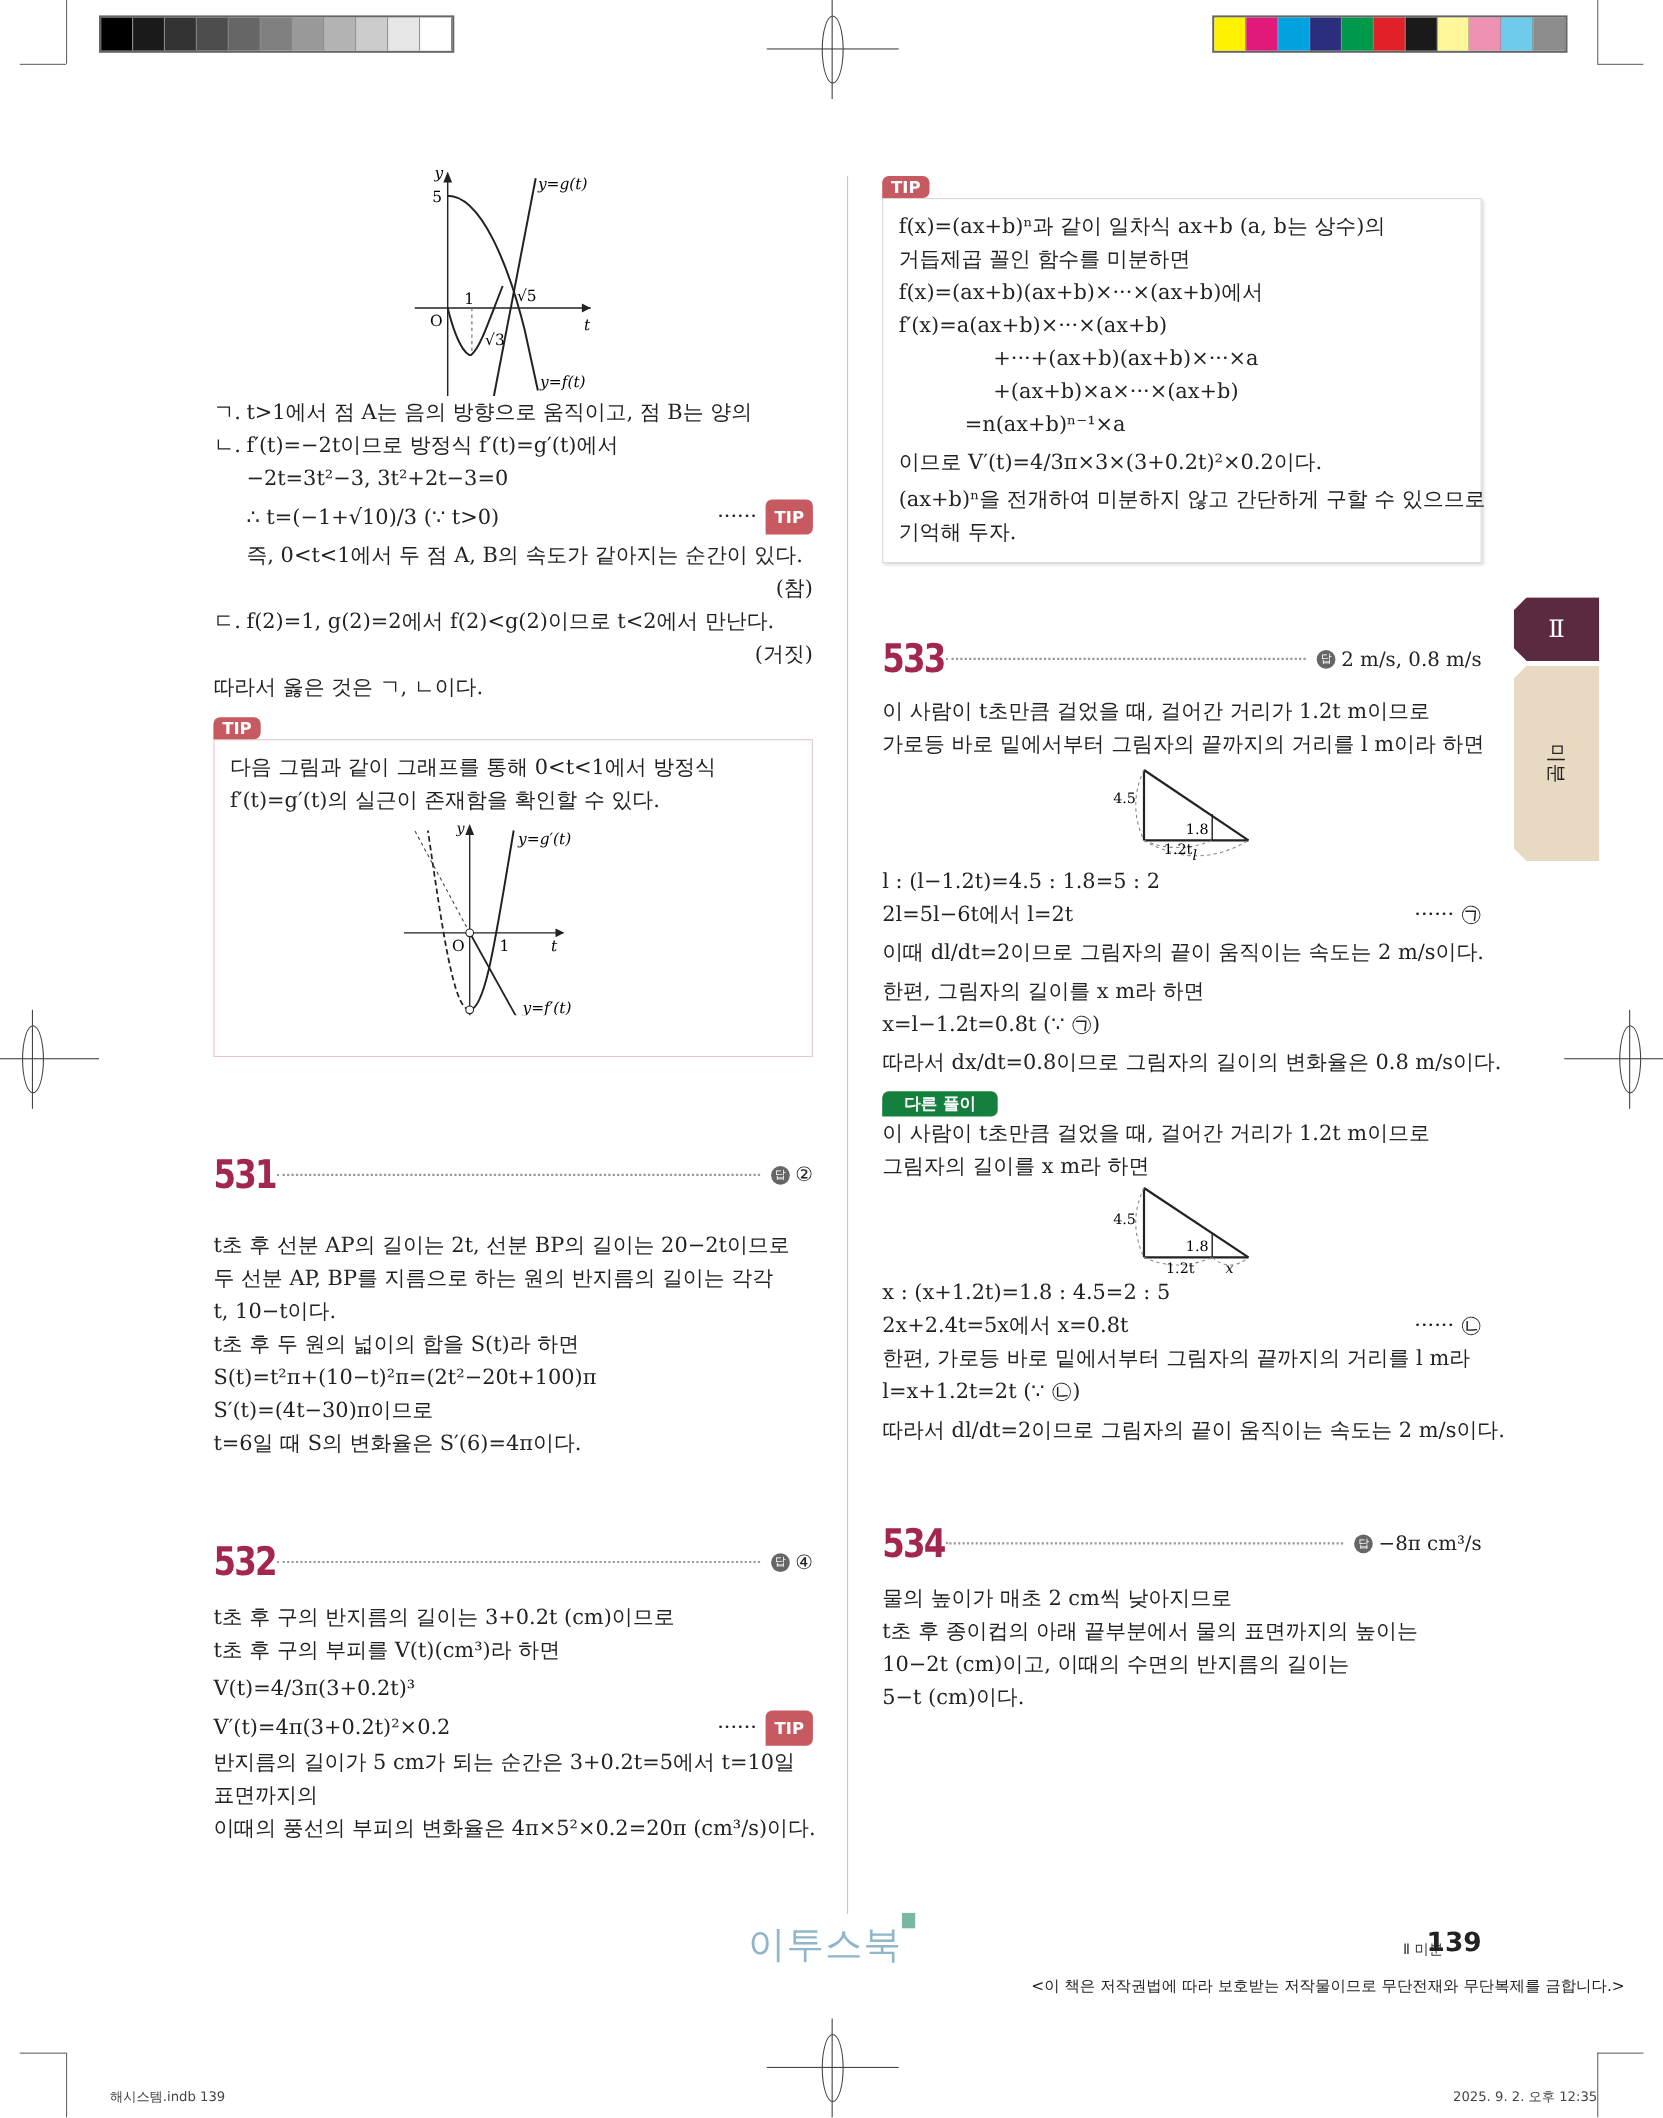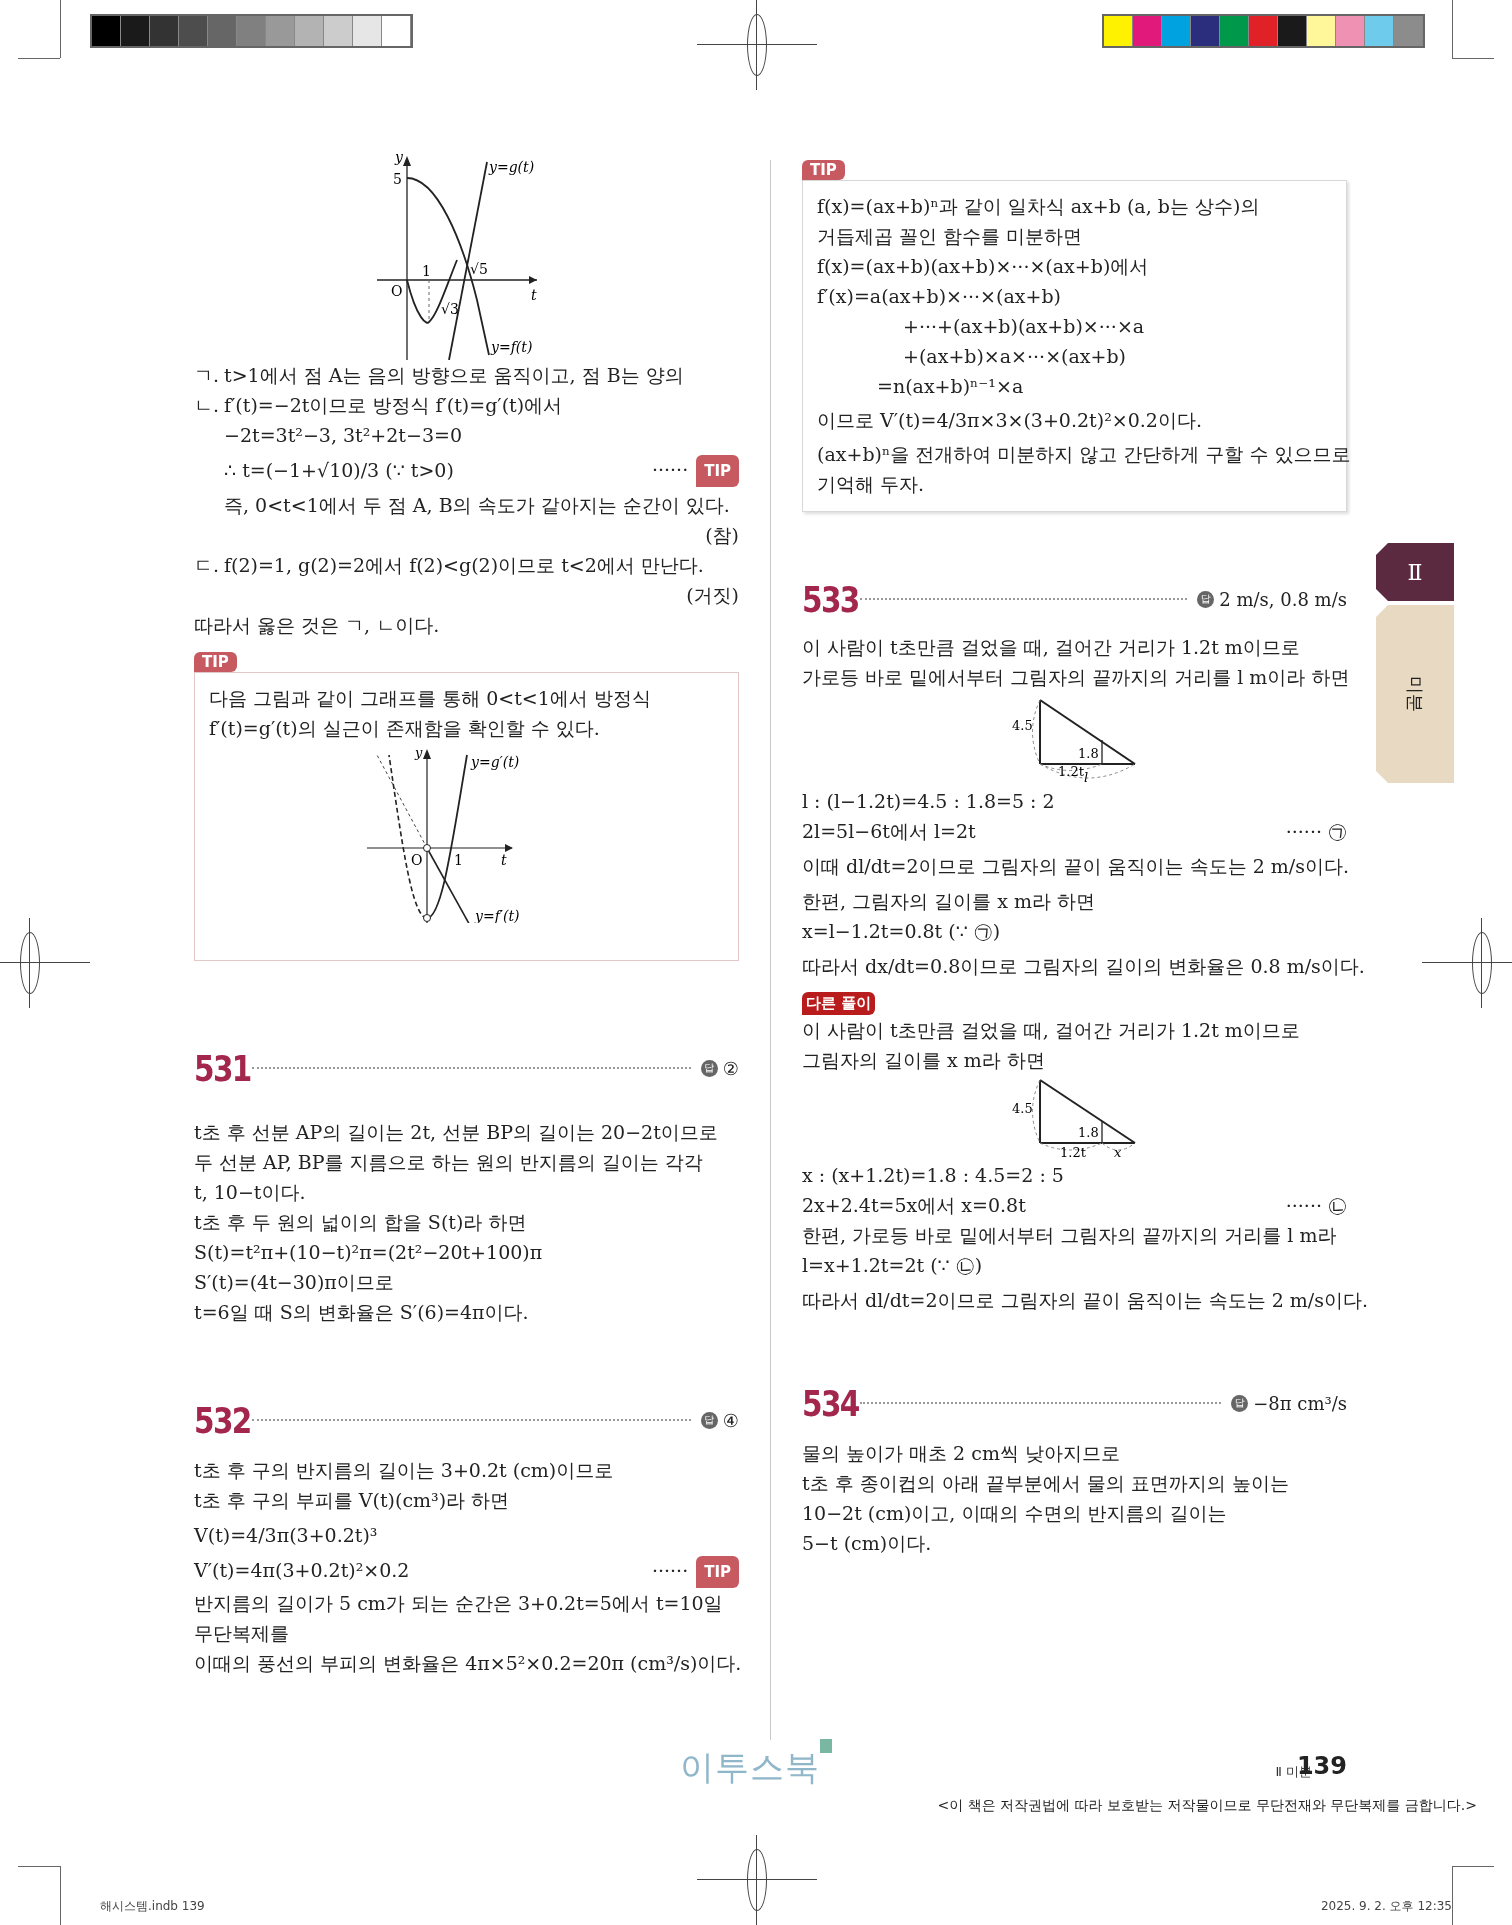--- a/index.html
+++ b/index.html
@@ -30,21 +30,21 @@
 
   .prob-head { display: flex; align-items: center; height: 50px; }
   .prob-num { font-family: "DejaVu Sans", sans-serif; font-weight: bold; font-size: 36px; color: #a3264d; letter-spacing: -2px; transform: scaleX(0.82); transform-origin: left; width: 52px; }
   .prob-dots { flex: 1; border-bottom: 2px dotted #999; margin: 0 10px 0 6px; height: 0; }
   .ans-badge { display: inline-flex; align-items: center; justify-content: center; width: 17px; height: 17px; border-radius: 50%; background: #666; color: #fff; font-family: "DejaVu Sans", sans-serif; font-size: 10px; margin-right: 5px; }
   .ans-text { font-size: 18px; }
 
   .tip-tag { display: inline-block; background: #c65a60; color: #fff; font-family: "DejaVu Sans", sans-serif; font-weight: bold; font-size: 15px; padding: 1px 8px; border-radius: 6px 6px 6px 0; }
   .tip-box { border: 1.5px solid #e3c7c9; padding: 10px 14px 12px 14px; }
   .tip-box.right { border: 1.5px solid #d8d8d8; box-shadow: 2px 2px 3px #ddd; }
-  .alt-tag { display: inline-block; background: #b91c1c; color: #fff; font-family: "DejaVu Sans", sans-serif; font-weight: bold; font-size: 15px; padding: 2px 4px; border-radius: 6px 6px 6px 0; }
+  .alt-tag { display: inline-block; background: #15803d; color: #fff; font-family: "DejaVu Sans", sans-serif; font-weight: bold; font-size: 15px; padding: 2px 20px; border-radius: 6px 6px 6px 0; }
 
   .inline-tip { display: inline-block; background: #c65a60; color: #fff; font-family: "DejaVu Sans", sans-serif; font-weight: bold; font-size: 15px; padding: 1px 8px; border-radius: 6px 6px 6px 0; margin-left: 8px; }
   .ref-row { display: flex; justify-content: space-between; }
 
   .fig { display: block; margin: 0 auto; }
 
   .side-tab-dark { position: absolute; left: 1376px; top: 543px; width: 78px; height: 58px; background: #5b2a41; color: #fff; font-size: 22px; display: flex; align-items: center; justify-content: center; clip-path: polygon(12px 0, 100% 0, 100% 100%, 12px 100%, 0 calc(100% - 12px), 0 12px); }
   .side-tab-light { position: absolute; left: 1376px; top: 605px; width: 78px; height: 178px; background: #e8d9c2; color: #222; font-family: "DejaVu Sans", sans-serif; font-size: 18px; display: flex; align-items: center; justify-content: center; clip-path: polygon(12px 0, 100% 0, 100% 100%, 12px 100%, 0 calc(100% - 12px), 0 12px); }
   .side-tab-light span { transform: rotate(90deg); display: inline-block; }
 
@@ -210,21 +210,21 @@
     </div>
     <div style="margin-top:10px;">
       <div class="line">t초 후 구의 반지름의 길이는 3+0.2t (cm)이므로</div>
       <div class="line">t초 후 구의 부피를 V(t)(cm³)라 하면</div>
       <div class="line" style="height:40px; line-height:40px;">V(t)=4/3π(3+0.2t)³</div>
       <div class="line ref-row">
         <span>V′(t)=4π(3+0.2t)²×0.2</span>
         <span><span>······</span><span class="inline-tip">TIP</span></span>
       </div>
       <div class="line">반지름의 길이가 5 cm가 되는 순간은 3+0.2t=5에서 t=10일</div>
-      <div class="line">무단복제를</div>
+      <div class="line">표면까지의</div>
       <div class="line">이때의 풍선의 부피의 변화율은 4π×5²×0.2=20π (cm³/s)이다.</div>
     </div>
   </div>
 </div>
 
 <div class="col-right">
   <div>
     <span class="tip-tag">TIP</span>
     <div class="tip-box right">
       <div class="line">f(x)=(ax+b)ⁿ과 같이 일차식 ax+b (a, b는 상수)의</div>

